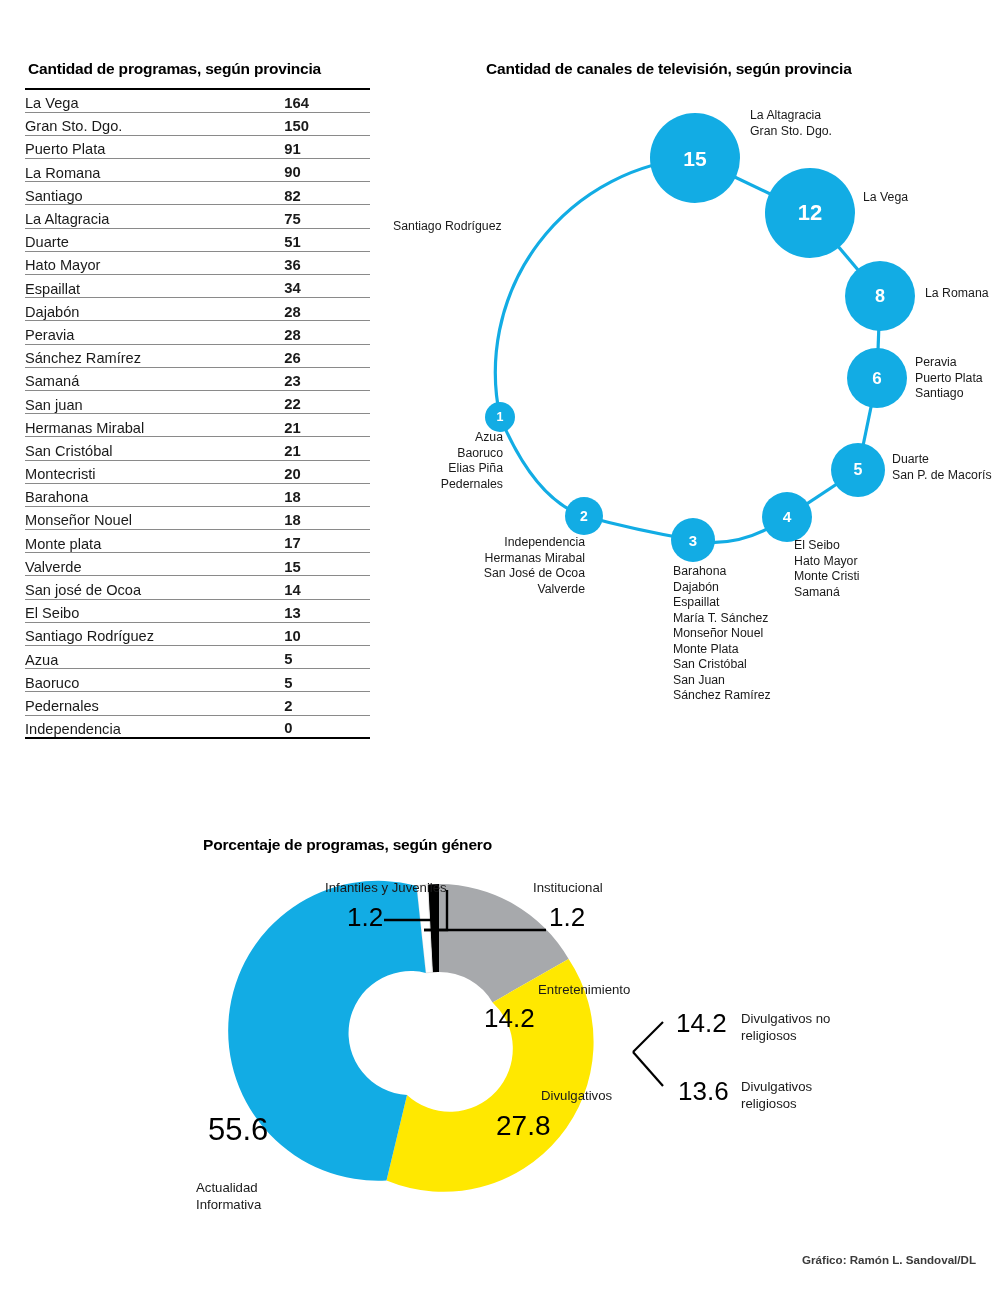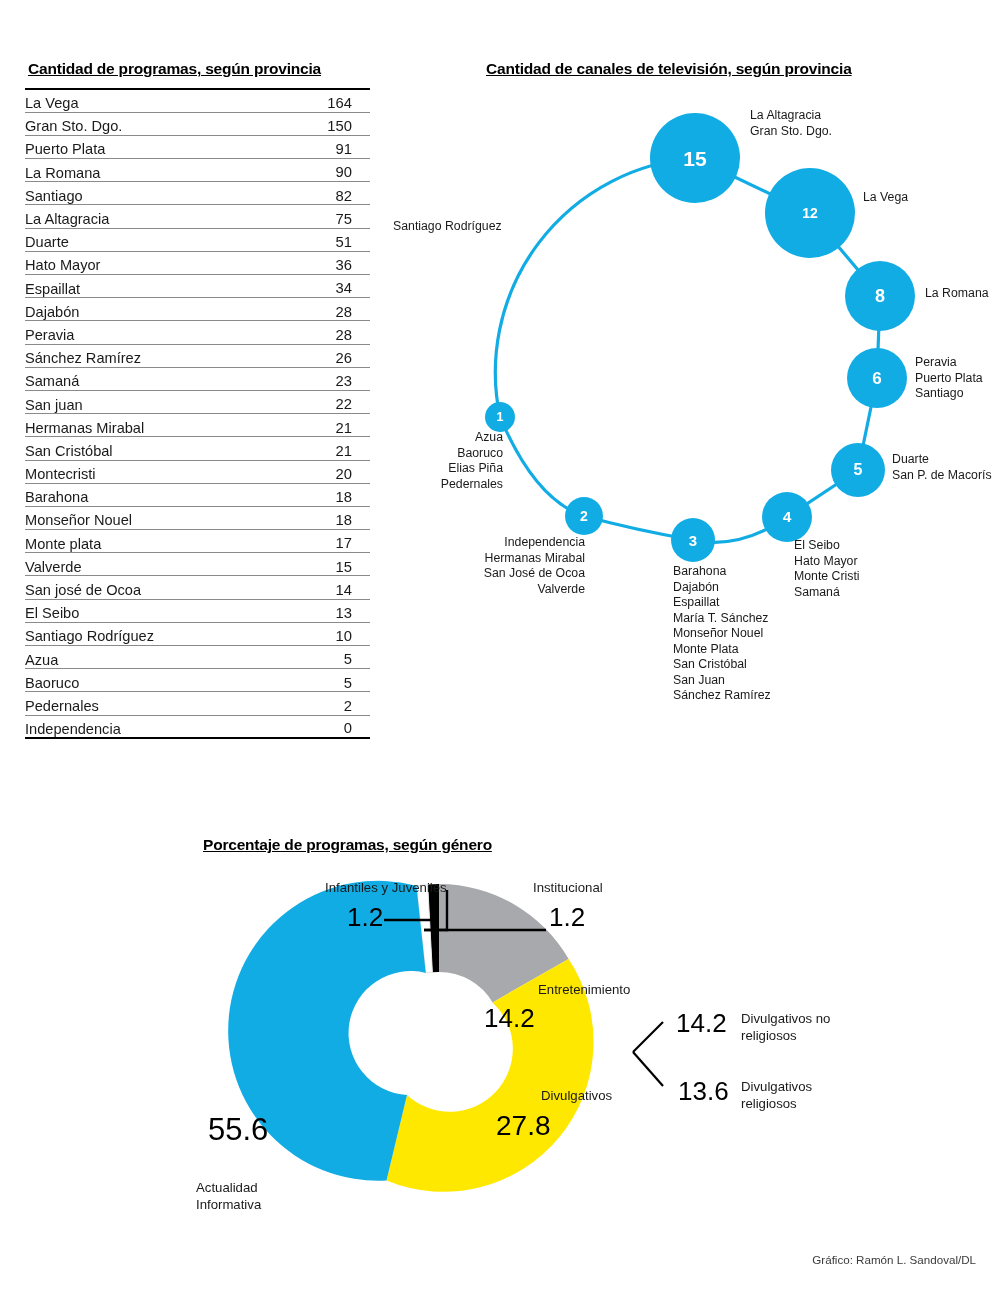--- a/index.html
+++ b/index.html
@@ -14,42 +14,41 @@
   }
   .abs{position:absolute;}
 
   
   .sec-title{
     font-weight:bold;
     font-size:15.5px;
     letter-spacing:-0.2px;
     color:#000;
     white-space:nowrap;
-    text-decoration:underline;
   }
 
   
   #prog-table{
     position:absolute;
     left:25px; top:88px;
     width:345px;
     border-collapse:collapse;
   }
   #prog-table tr{height:23.2px;}
   #prog-table td{
     border-bottom:1px solid #8a8a8a;
     font-size:14.6px;
     padding:0 0 1px 0;
     vertical-align:bottom;
     line-height:1;
   }
   #prog-table tr:first-child td{border-top:2px solid #000;}
   #prog-table tr:last-child td{border-bottom:2px solid #000;}
   #prog-table td.name{text-align:left;}
-  #prog-table td.val{text-align:right;font-weight:normal;font-size:14.8px;padding-right:18px;}
+  #prog-table td.val{text-align:left;font-weight:bold;font-size:14.8px;padding-right:18px;}
 
   
   #bubble-wrap{position:absolute;left:380px;top:80px;width:620px;height:650px;}
   .bubble{
     position:absolute;
     border-radius:50%;
     background:#12ACE4;
     color:#fff;
     font-weight:bold;
     display:flex;align-items:center;justify-content:center;
@@ -66,21 +65,21 @@
   .blabel.l{text-align:left;}
 
   
   #donut-wrap{position:absolute;left:0;top:830px;width:1000px;height:440px;}
   .dnum{position:absolute;font-weight:normal;color:#000;}
   .dname{position:absolute;font-size:13.2px;line-height:16.5px;color:#1a1a1a;}
 
   
   #credit{
     position:absolute;right:24px;bottom:28px;
-    font-size:11.6px;color:#3a3a3a;
+    font-size:11.6px;color:#3a3a3a;font-weight:bold;
   }
 </style>
 </head>
 <body>
 
 <div class="abs sec-title" style="left:28px;top:60px;">Cantidad de programas, según provincia</div>
 
 <table id="prog-table">
   <tbody>
       <tr>
@@ -211,21 +210,21 @@
     <path d="M 497 298 L 478 390" fill="none" stroke="#12ACE4" stroke-width="3.2"></path>
     <path d="M 478 390 L 407 437" fill="none" stroke="#12ACE4" stroke-width="3.2"></path>
     <path d="M 407 437 Q 360 470 313 460" fill="none" stroke="#12ACE4" stroke-width="3.2"></path>
     <path d="M 313 460 Q 255 450 204 436" fill="none" stroke="#12ACE4" stroke-width="3.2"></path>
     <path d="M 204 436 Q 155 420 120 337" fill="none" stroke="#12ACE4" stroke-width="3.2"></path>
   </svg>
 
   <div class="bubble" style="left:270px;top:33px;width:90px;height:90px;font-size:21px;">
     <span>15</span>
   </div>
-  <div class="bubble" style="left:385px;top:88px;width:90px;height:90px;font-size:14px;">
+  <div class="bubble" style="left:385px;top:88px;width:90px;height:90px;font-size:22px;">
     <span>12</span>
   </div>
   <div class="bubble" style="left:465px;top:181px;width:70px;height:70px;font-size:18px;">
     <span>8</span>
   </div>
   <div class="bubble" style="left:467px;top:268px;width:60px;height:60px;font-size:17px;">
     <span>6</span>
   </div>
   <div class="bubble" style="left:451px;top:363px;width:54px;height:54px;font-size:16px;">
     <span>5</span>

